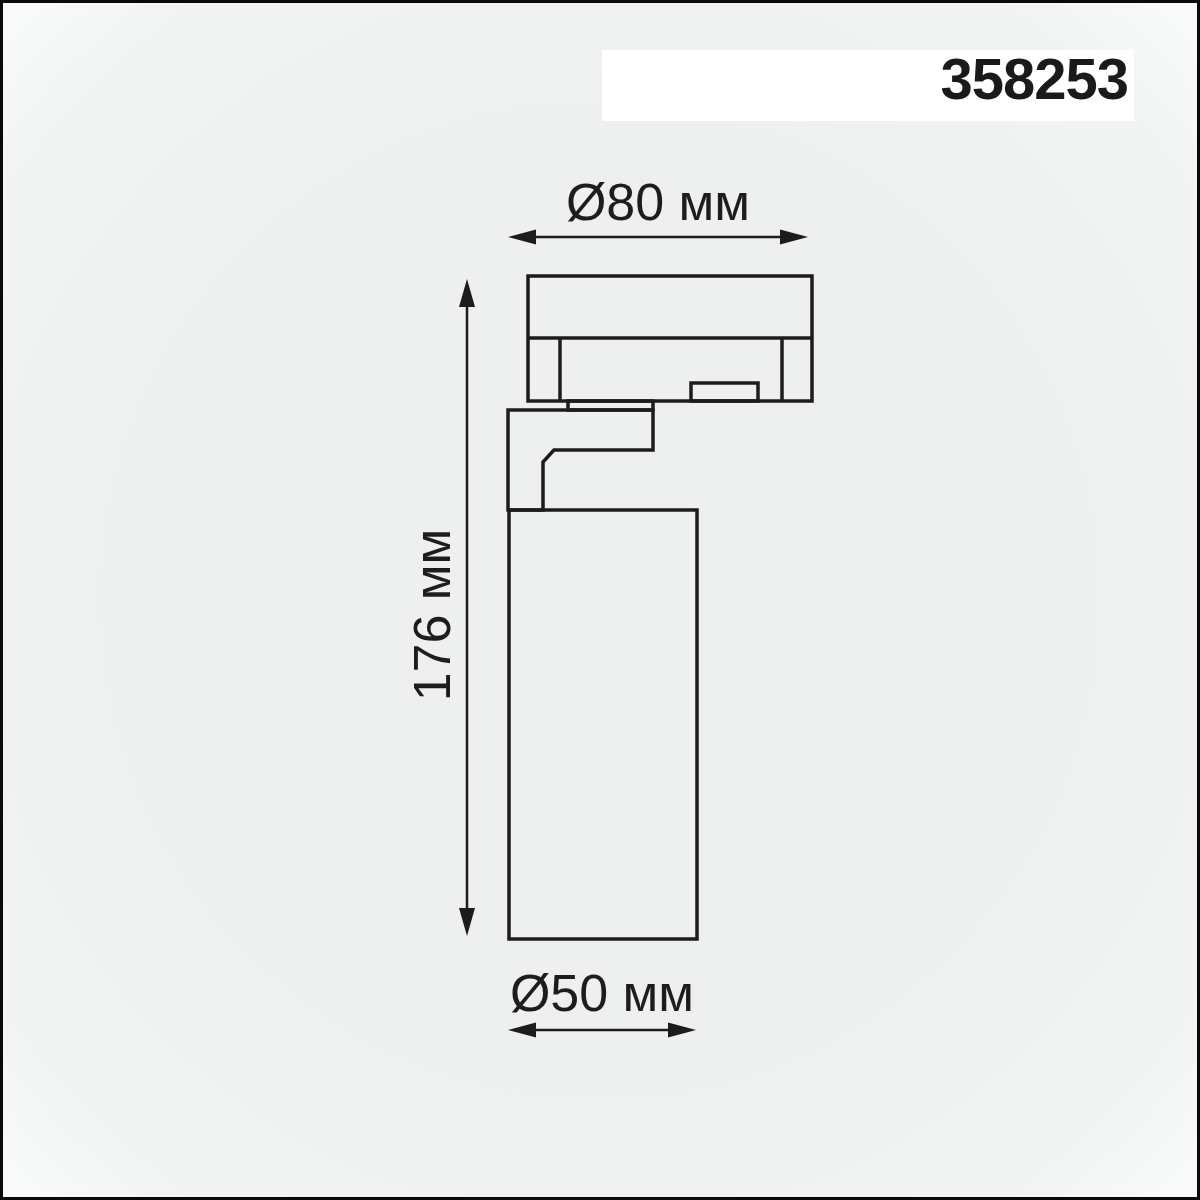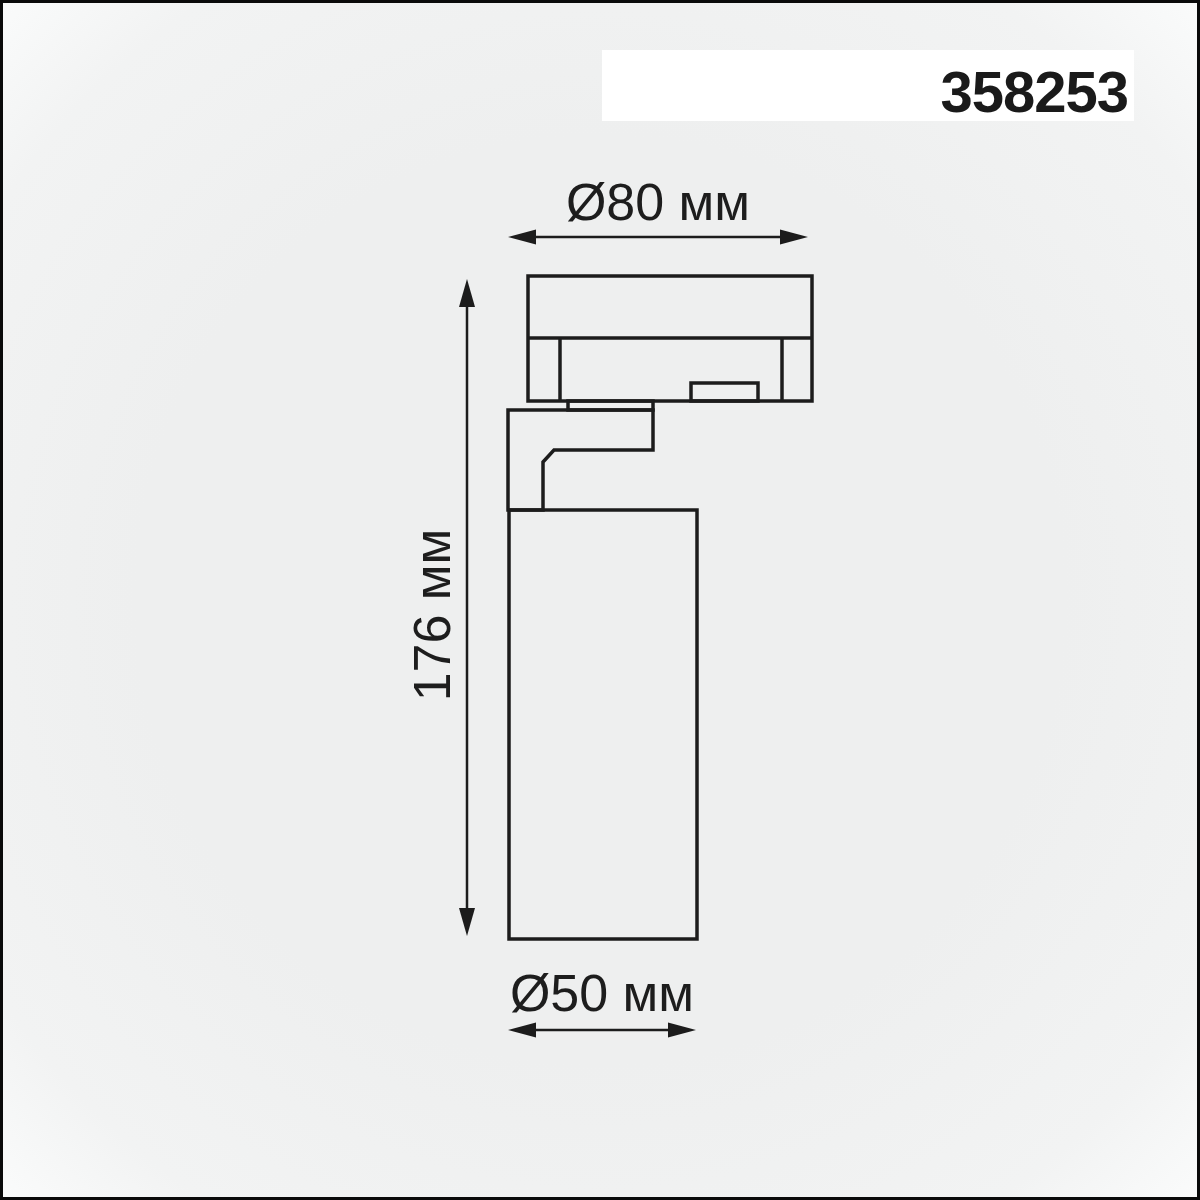--- a/index.html
+++ b/index.html
@@ -16,21 +16,21 @@
   }
 
   .title-box {
     position: absolute;
     left: 599px;
     top: 47px;
     width: 532px;
     height: 71px;
     background: #ffffff;
     display: flex;
-    align-items: flex-end;
+    align-items: flex-start;
     justify-content: flex-end;
     padding-right: 6px;
     box-sizing: border-box;
   }
   .title-box .product-number {
     font-size: 58px;
     font-weight: 700;
     color: #1a1a1a;
     letter-spacing: -1px;
     line-height: 1;

